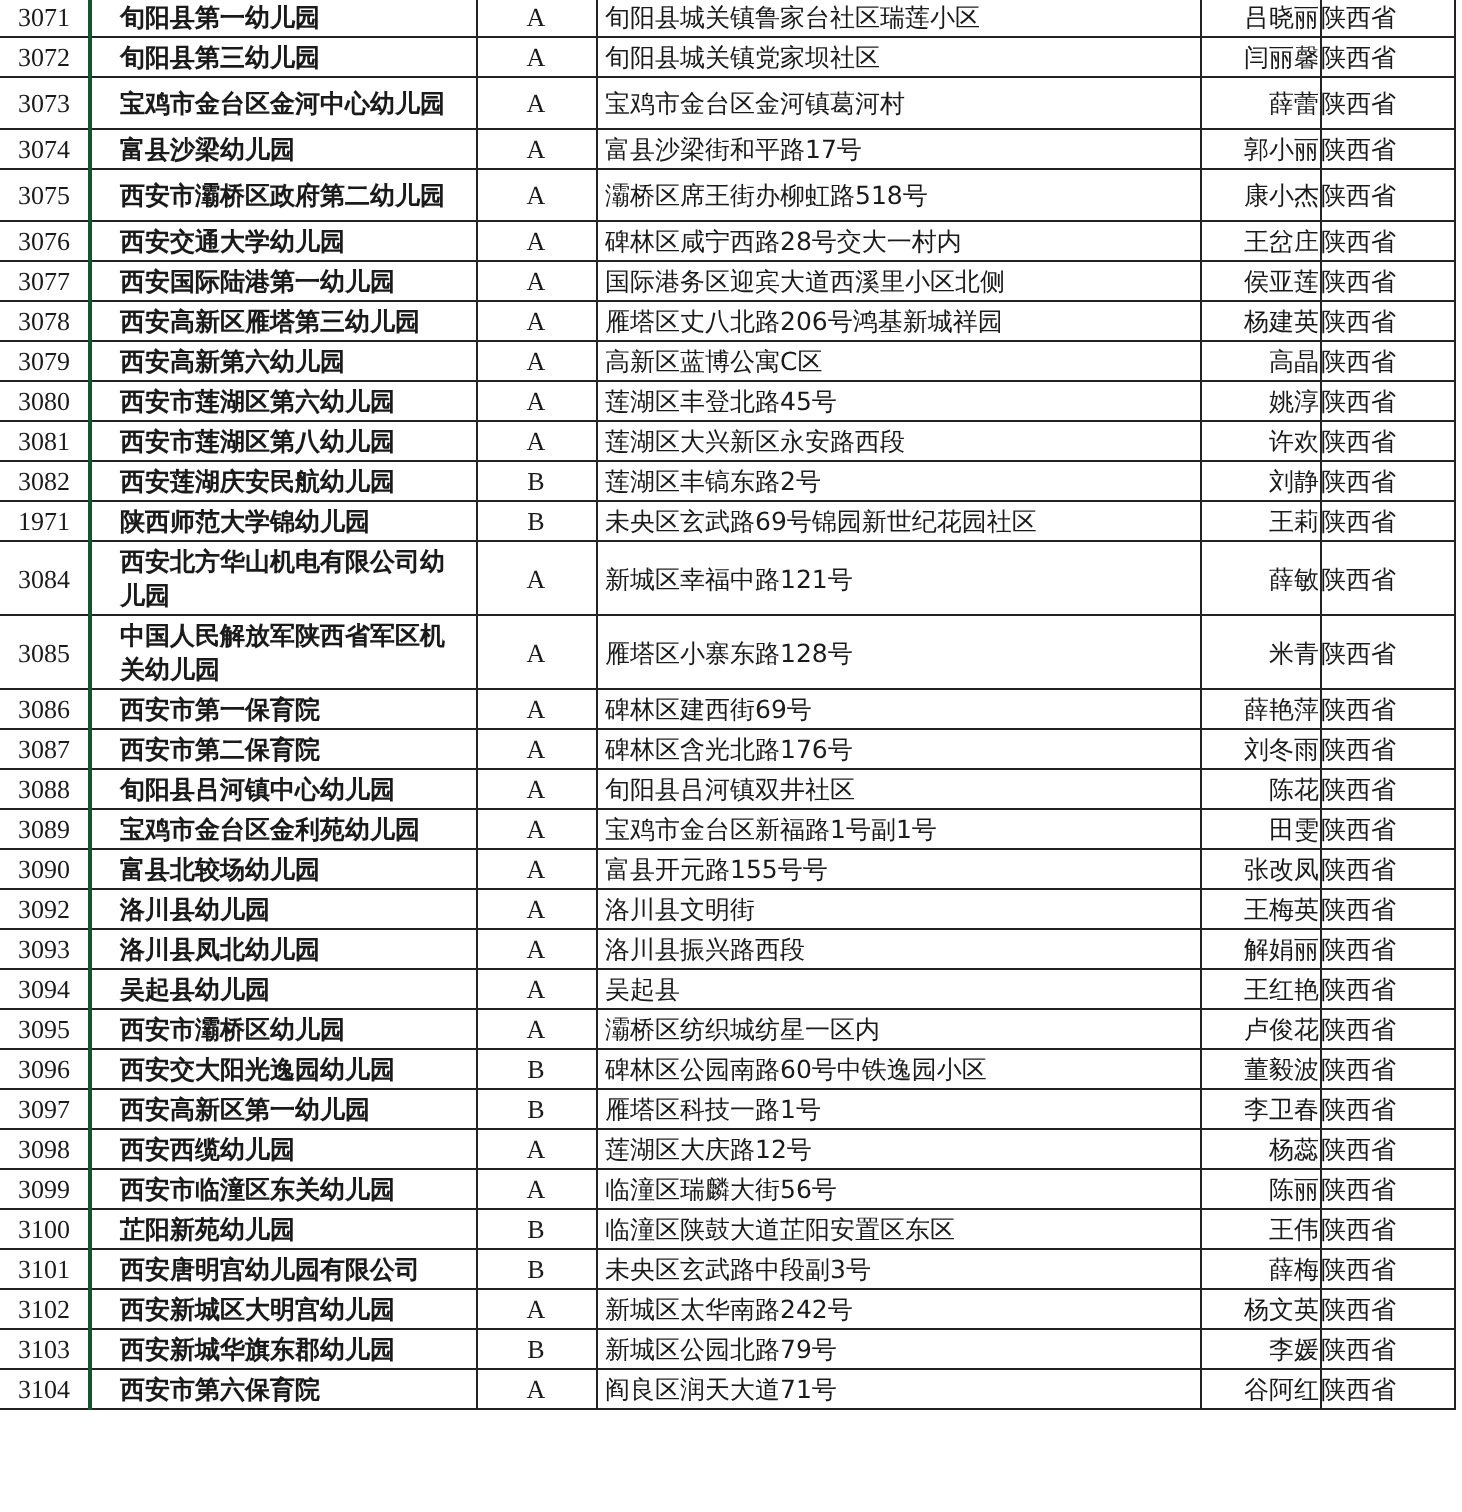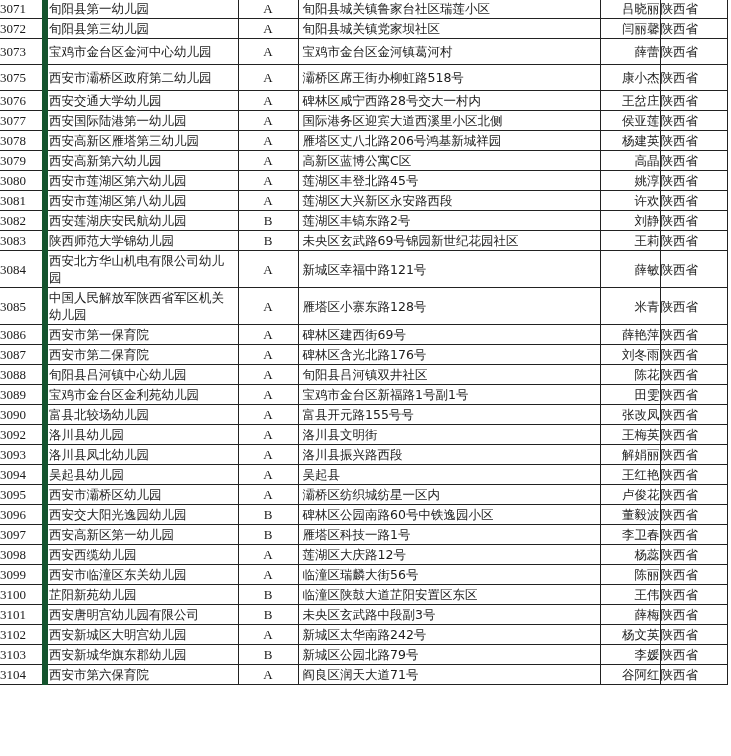--- a/index.html
+++ b/index.html
@@ -9,22 +9,22 @@
   td {
     border: 1px solid #222;
     font-family: "DejaVu Sans", sans-serif;
     font-size: 12.5px;
     color: #1a1a1a;
     padding: 0 3px;
     line-height: 15px;
     overflow: hidden;
     white-space: nowrap;
   }
-  td.no { font-family: "Liberation Serif", serif; font-size: 13px; text-align: left; padding: 0; border-left: none; }
-  td.name { border-left: 6px solid #14532d; padding-left: 1px; }
+  td.no { font-family: "Liberation Serif", serif; font-size: 13px; text-align: center; padding: 0; border-left: none; }
+  td.name { border-left: 2px solid #14532d; padding-left: 14px; font-weight: bold; }
   td.name.wrap { white-space: normal; line-height: 17px; }
   td.lvl { font-family: "Liberation Serif", serif; font-size: 13px; text-align: center; }
   td.addr { padding-left: 4px; }
   td.person { text-align: right; padding: 0; }
   td.prov { text-align: left; padding: 0; border-right: 1px solid #222; }
   tr.r1 td { height: 19px; }
   tr.r2 td { height: 25px; margin-top: 46px; }
   tr.r3 td { height: 36px; }
 </style>
 </head>
@@ -58,20 +58,28 @@
           <td class="prov">陕西省</td>
         </tr>
         <tr class="r2">
           <td class="no">3073</td>
           <td class="name">宝鸡市金台区金河中心幼儿园</td>
           <td class="lvl">A</td>
           <td class="addr">宝鸡市金台区金河镇葛河村</td>
           <td class="person">薛蕾</td>
           <td class="prov">陕西省</td>
         </tr>
+        <tr class="r1">
+          <td class="no">3074</td>
+          <td class="name">富县沙梁幼儿园</td>
+          <td class="lvl">A</td>
+          <td class="addr">富县沙梁街和平路17号</td>
+          <td class="person">郭小丽</td>
+          <td class="prov">陕西省</td>
+        </tr>
         <tr class="r2">
           <td class="no">3075</td>
           <td class="name">西安市灞桥区政府第二幼儿园</td>
           <td class="lvl">A</td>
           <td class="addr">灞桥区席王街办柳虹路518号</td>
           <td class="person">康小杰</td>
           <td class="prov">陕西省</td>
         </tr>
         <tr class="r1">
           <td class="no">3076</td>
@@ -123,21 +131,21 @@
         </tr>
         <tr class="r1">
           <td class="no">3082</td>
           <td class="name">西安莲湖庆安民航幼儿园</td>
           <td class="lvl">B</td>
           <td class="addr">莲湖区丰镐东路2号</td>
           <td class="person">刘静</td>
           <td class="prov">陕西省</td>
         </tr>
         <tr class="r1">
-          <td class="no">3083</td>
+          <td class="no">1971</td>
           <td class="name">陕西师范大学锦幼儿园</td>
           <td class="lvl">B</td>
           <td class="addr">未央区玄武路69号锦园新世纪花园社区</td>
           <td class="person">王莉</td>
           <td class="prov">陕西省</td>
         </tr>
         <tr class="r3">
           <td class="no">3084</td>
           <td class="name wrap">西安北方华山机电有限公司幼儿园</td>
           <td class="lvl">A</td>

